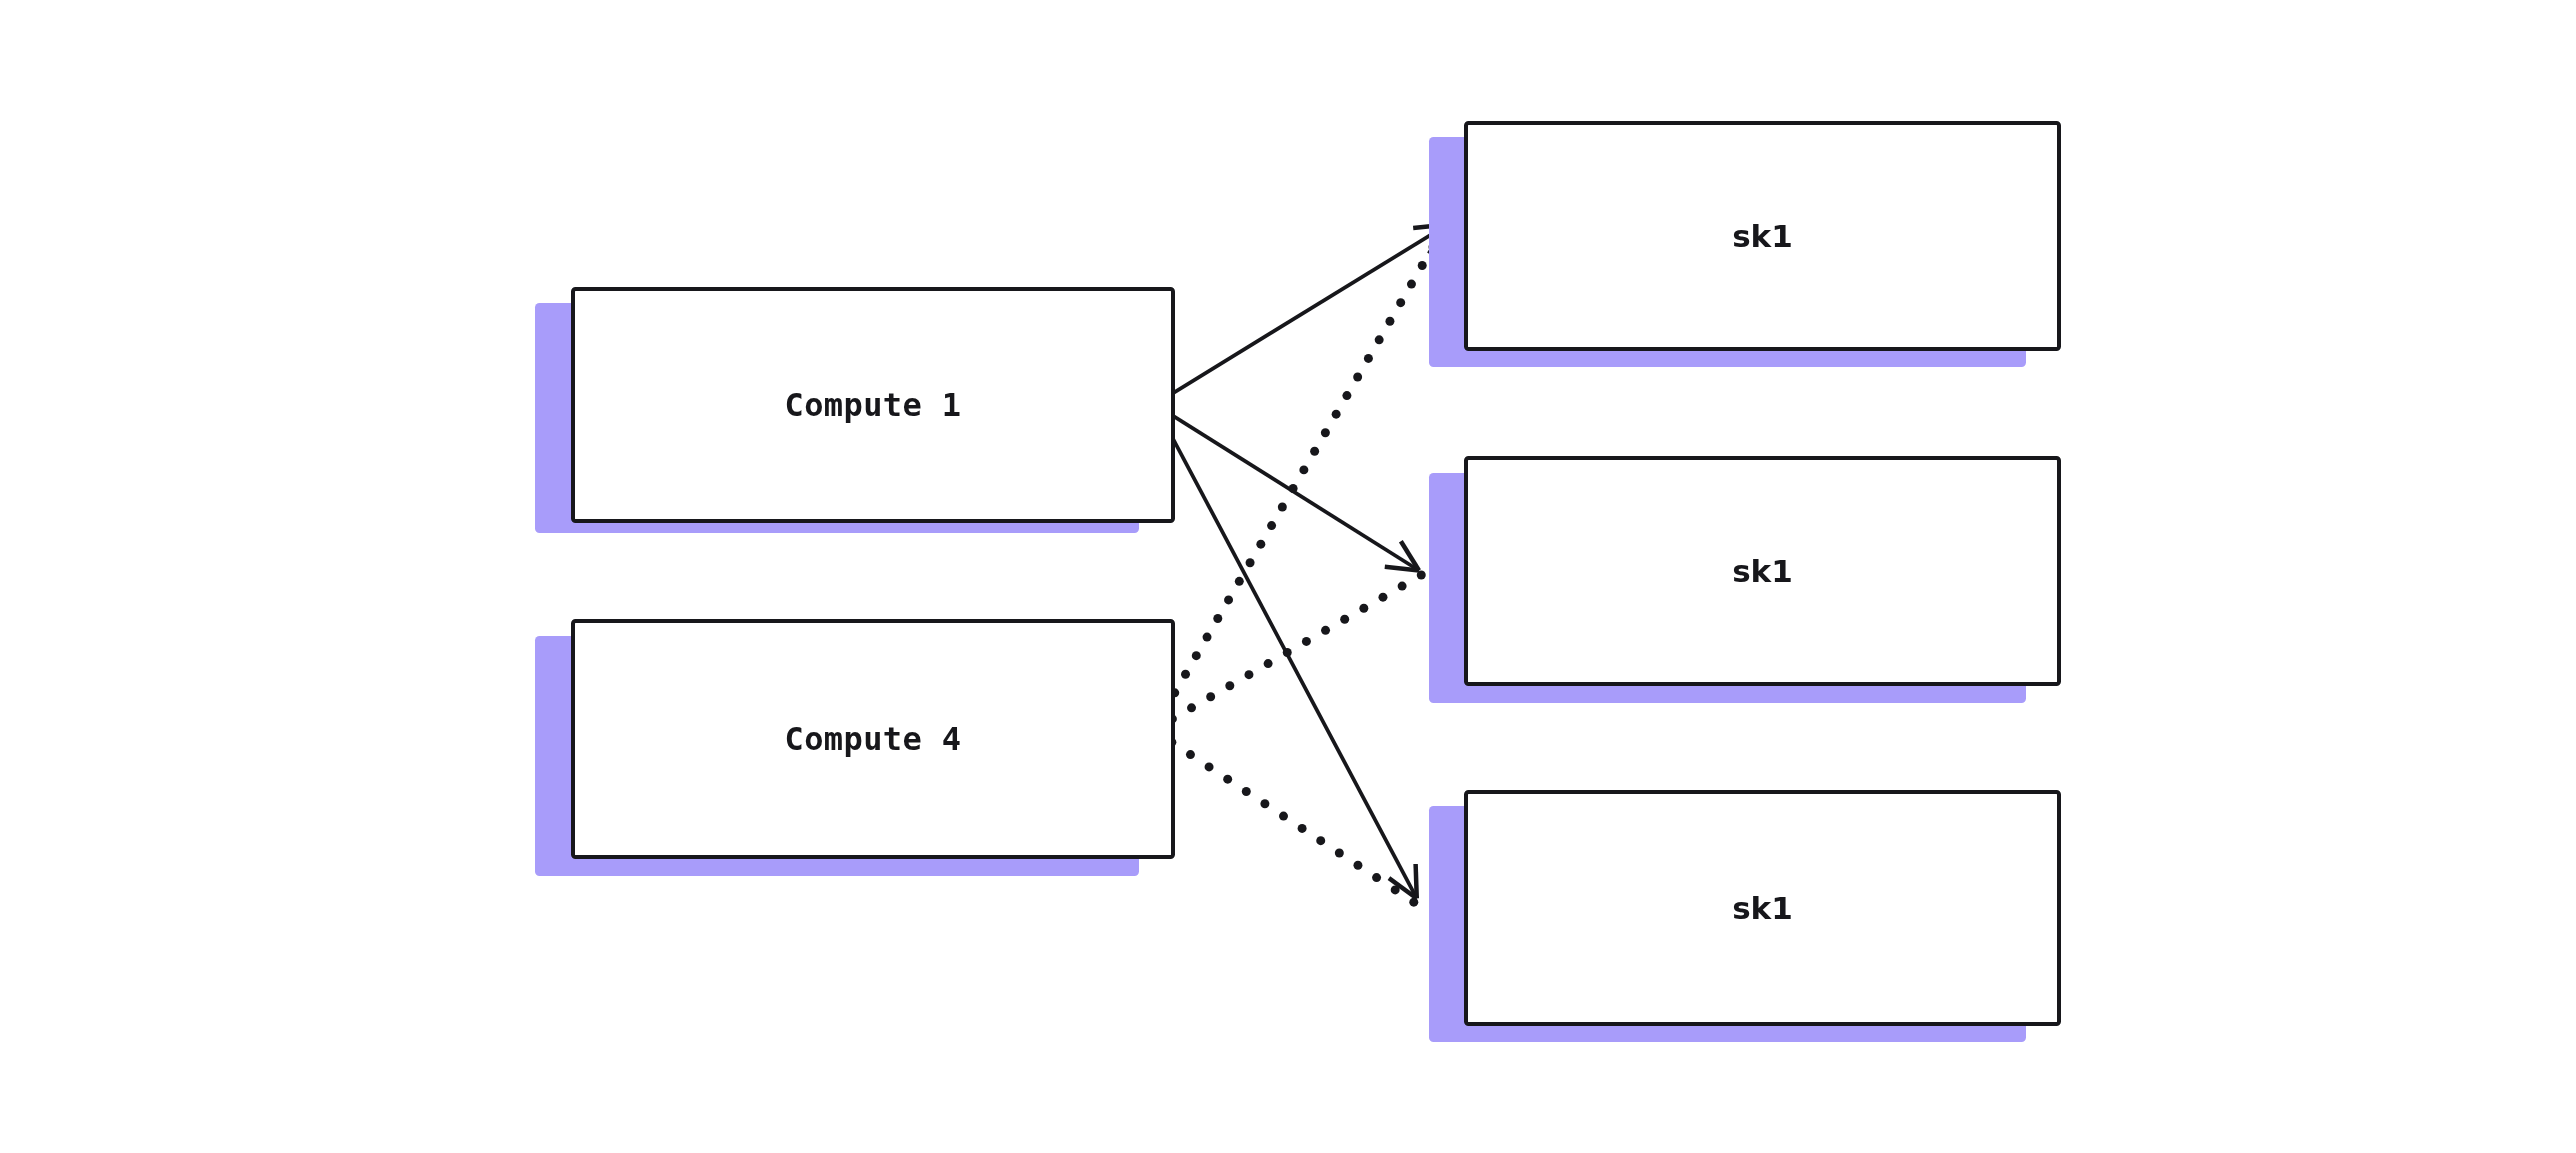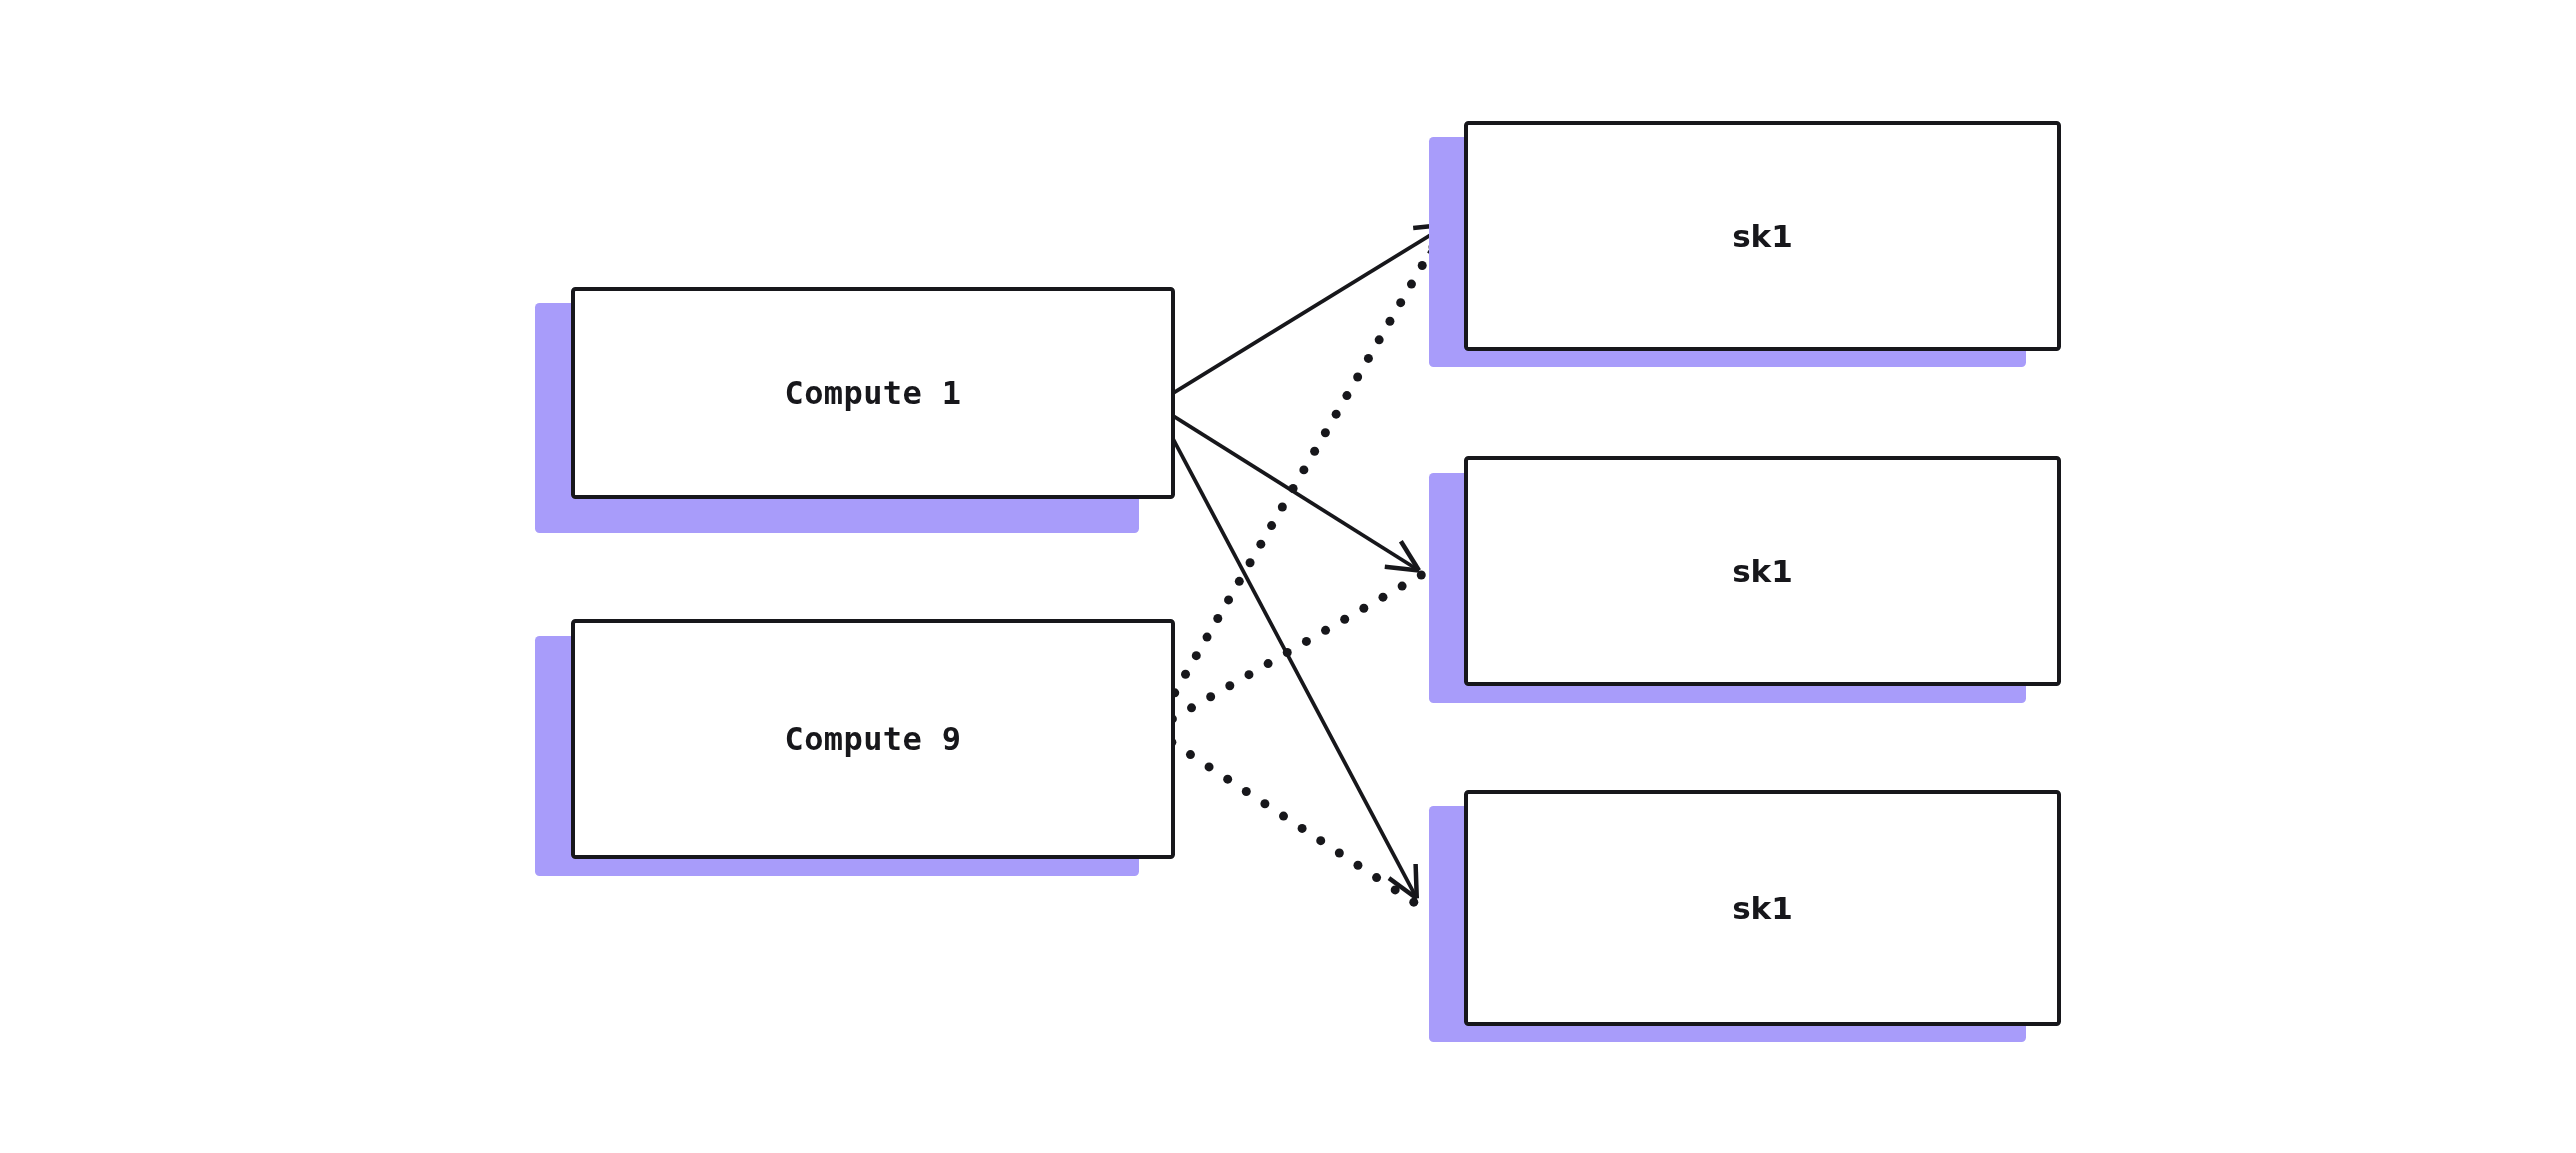--- a/index.html
+++ b/index.html
@@ -57,21 +57,21 @@
     font-weight: 700;
     font-size: 32px;
   }
   .label-sans {
     font-family: "DejaVu Sans", "Liberation Sans", sans-serif;
     font-weight: 700;
     font-size: 31px;
     letter-spacing: 0px;
   }
   
-  #node-compute-1 { left: 552px;  top: 287px;  width: 604px; height: 212px; }
+  #node-compute-1 { left: 552px;  top: 287px;  width: 604px; height: 236px; }
   #shadow-compute-1 { left: 535px; top: 303px; width: 604px; height: 230px; }
   #node-compute-2 { left: 552px;  top: 619px;  width: 604px; height: 240px; }
   #shadow-compute-2 { left: 535px; top: 636px; width: 604px; height: 240px; }
   
   #node-sk1-1 { left: 1445px; top: 121px;  width: 597px; height: 230px; }
   #shadow-sk1-1 { left: 1429px; top: 137px; width: 597px; height: 230px; }
   #node-sk1-2 { left: 1445px; top: 456px;  width: 597px; height: 230px; }
   #shadow-sk1-2 { left: 1429px; top: 473px; width: 597px; height: 230px; }
   #node-sk1-3 { left: 1445px; top: 790px; width: 597px; height: 236px; }
   #shadow-sk1-3 { left: 1429px; top: 806px; width: 597px; height: 236px; }
@@ -167,21 +167,21 @@
   <div class="node-shadow" id="shadow-compute-2"></div>
   <div class="node-shadow" id="shadow-sk1-1"></div>
   <div class="node-shadow" id="shadow-sk1-2"></div>
   <div class="node-shadow" id="shadow-sk1-3"></div>
 
   <div class="node" id="node-compute-1">
     <span class="node-label label-mono">Compute 1</span>
   </div>
 
   <div class="node" id="node-compute-2">
-    <span class="node-label label-mono">Compute 9</span>
+    <span class="node-label label-mono">Compute 4</span>
   </div>
 
   <div class="node" id="node-sk1-1">
     <span class="node-label label-sans">sk1</span>
   </div>
 
   <div class="node" id="node-sk1-2">
     <span class="node-label label-sans">sk1</span>
   </div>
 

